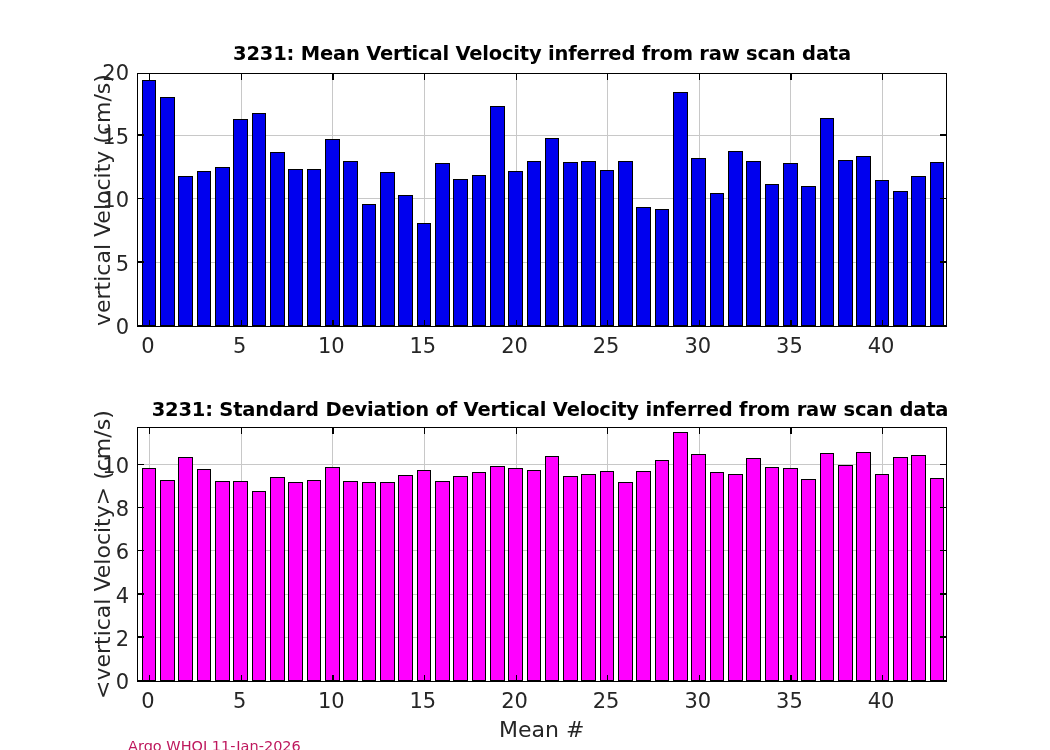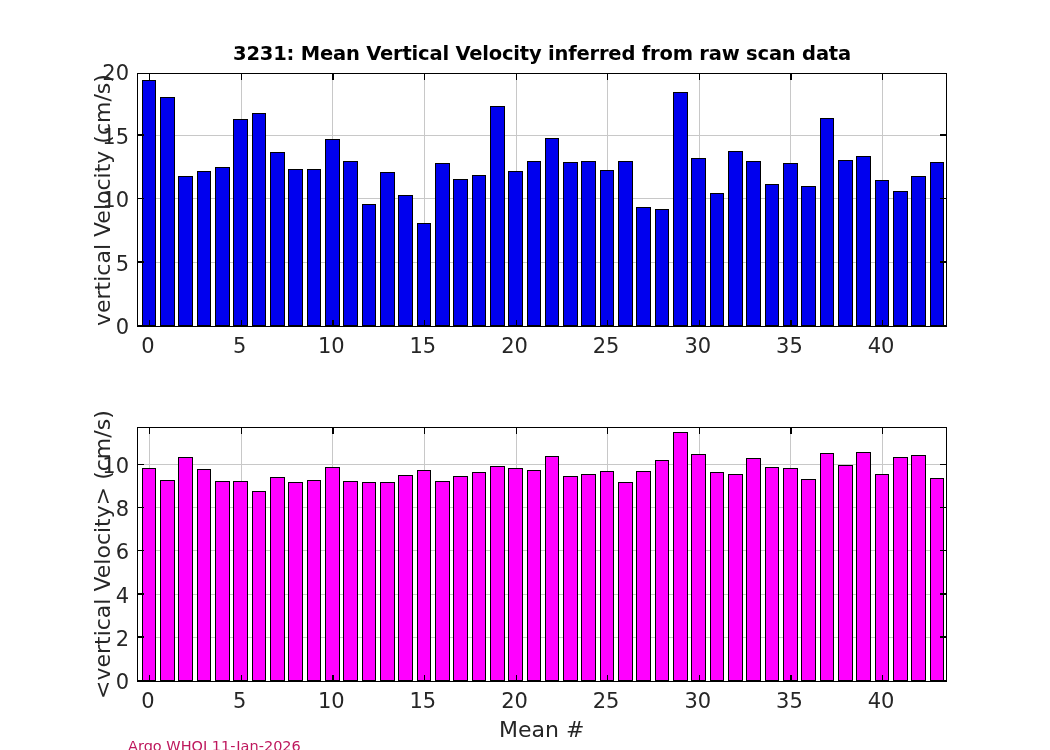--- a/index.html
+++ b/index.html
@@ -265,20 +265,21 @@
   <div id="yticklabels-top">
       <div class="ticklabel ticklabel-y" style="left: 71px; width: 58px; top: 311px;">0</div>
       <div class="ticklabel ticklabel-y" style="left: 71px; width: 58px; top: 247.5px;">5</div>
       <div class="ticklabel ticklabel-y" style="left: 71px; width: 58px; top: 184px;">10</div>
       <div class="ticklabel ticklabel-y" style="left: 71px; width: 58px; top: 120.5px;">15</div>
       <div class="ticklabel ticklabel-y" style="left: 71px; width: 58px; top: 57px;">20</div>
     </div>
 
   <div class="axislabel axislabel-y" id="ylabel-top" style="left: 90px; top: 310px;">vertical Velocity (cm/s)</div>
 
+  <div class="chart-title" id="title-bottom">3231: Standard Deviation of Vertical Velocity inferred from raw scan data</div>
 
   <div class="plot-box" id="plot-bottom">
     <div class="grid-layer" id="grid-bottom">
         <div class="gridline-h" style="bottom: 43.2203px;"></div>
         <div class="gridline-h" style="bottom: 86.4407px;"></div>
         <div class="gridline-h" style="bottom: 129.661px;"></div>
         <div class="gridline-h" style="bottom: 172.881px;"></div>
         <div class="gridline-h" style="bottom: 216.102px;"></div>
         <div class="gridline-v" style="left: 10.9955px;"></div>
         <div class="gridline-v" style="left: 102.624px;"></div>

